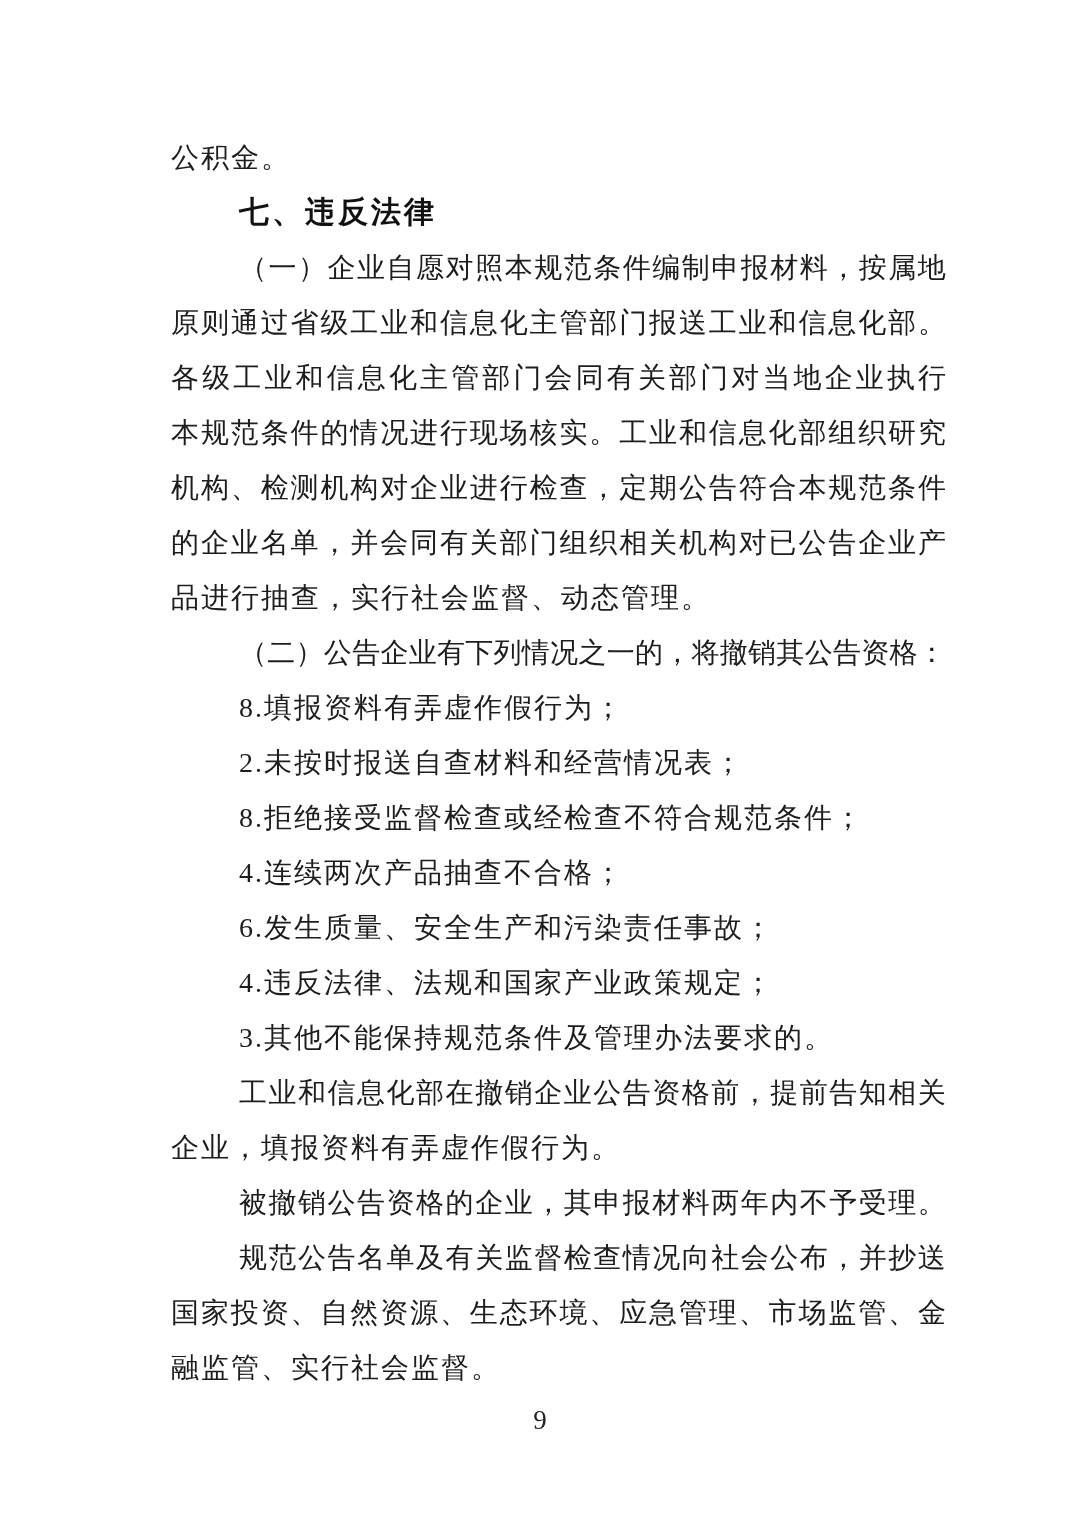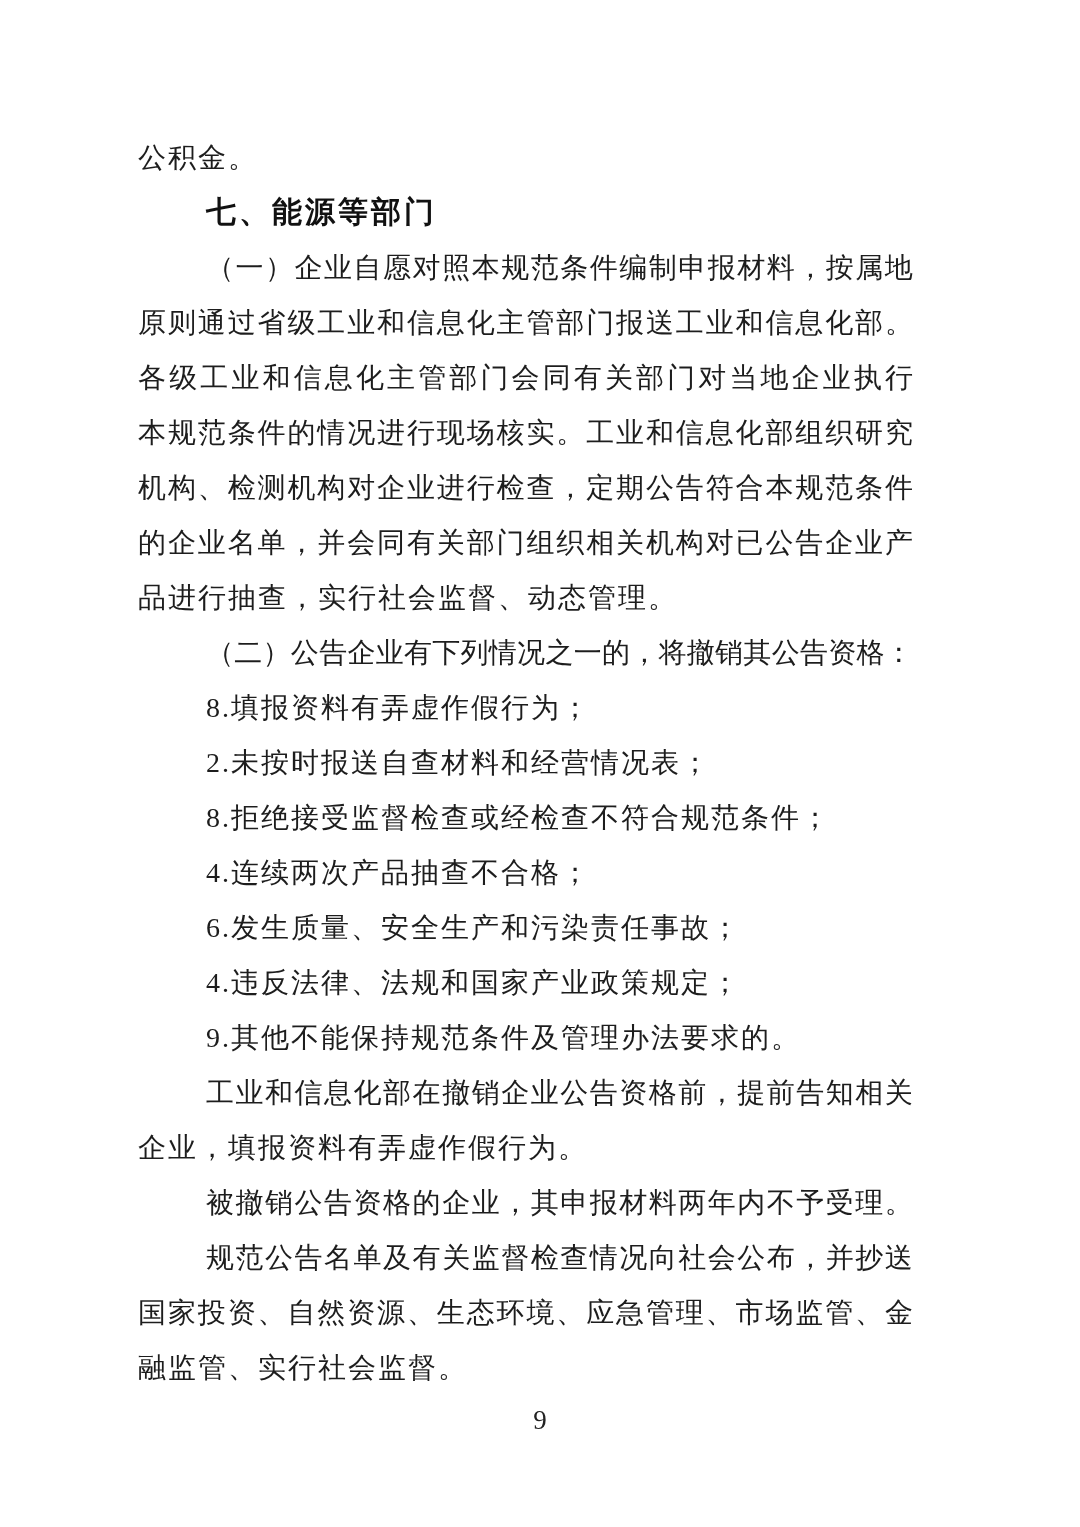--- a/index.html
+++ b/index.html
@@ -11,21 +11,21 @@
     position: relative;
     width: 1080px;
     height: 1527px;
     background: #ffffff;
     overflow: hidden;
     font-family: "Liberation Serif", "DejaVu Serif", serif;
     color: #1d1d1d;
   }
   .content {
     position: absolute;
-    left: 138px;
+    left: 171px;
     top: 130px;
     width: 775px;
   }
   .line {
     height: 55px;
     font-size: 28px;
     letter-spacing: 2px;
     display: flex;
     align-items: center;
     white-space: nowrap;
@@ -60,21 +60,21 @@
     line-height: 44px;
     color: #222222;
   }
 </style>
 </head>
 <body>
 
 <div class="page">
   <div class="content" id="text-lines">
       <div class="line">公积金。</div>
-      <div class="line indent heading">七、能源等部门</div>
+      <div class="line indent heading">七、违反法律</div>
       <div class="line indent justify">
         <span>（</span>
         <span>一</span>
         <span>）</span>
         <span>企</span>
         <span>业</span>
         <span>自</span>
         <span>愿</span>
         <span>对</span>
         <span>照</span>
@@ -260,21 +260,21 @@
         <span>资</span>
         <span>格</span>
         <span>：</span>
       </div>
       <div class="line indent">8.填报资料有弄虚作假行为；</div>
       <div class="line indent">2.未按时报送自查材料和经营情况表；</div>
       <div class="line indent">8.拒绝接受监督检查或经检查不符合规范条件；</div>
       <div class="line indent">4.连续两次产品抽查不合格；</div>
       <div class="line indent">6.发生质量、安全生产和污染责任事故；</div>
       <div class="line indent">4.违反法律、法规和国家产业政策规定；</div>
-      <div class="line indent">9.其他不能保持规范条件及管理办法要求的。</div>
+      <div class="line indent">3.其他不能保持规范条件及管理办法要求的。</div>
       <div class="line indent justify">
         <span>工</span>
         <span>业</span>
         <span>和</span>
         <span>信</span>
         <span>息</span>
         <span>化</span>
         <span>部</span>
         <span>在</span>
         <span>撤</span>

